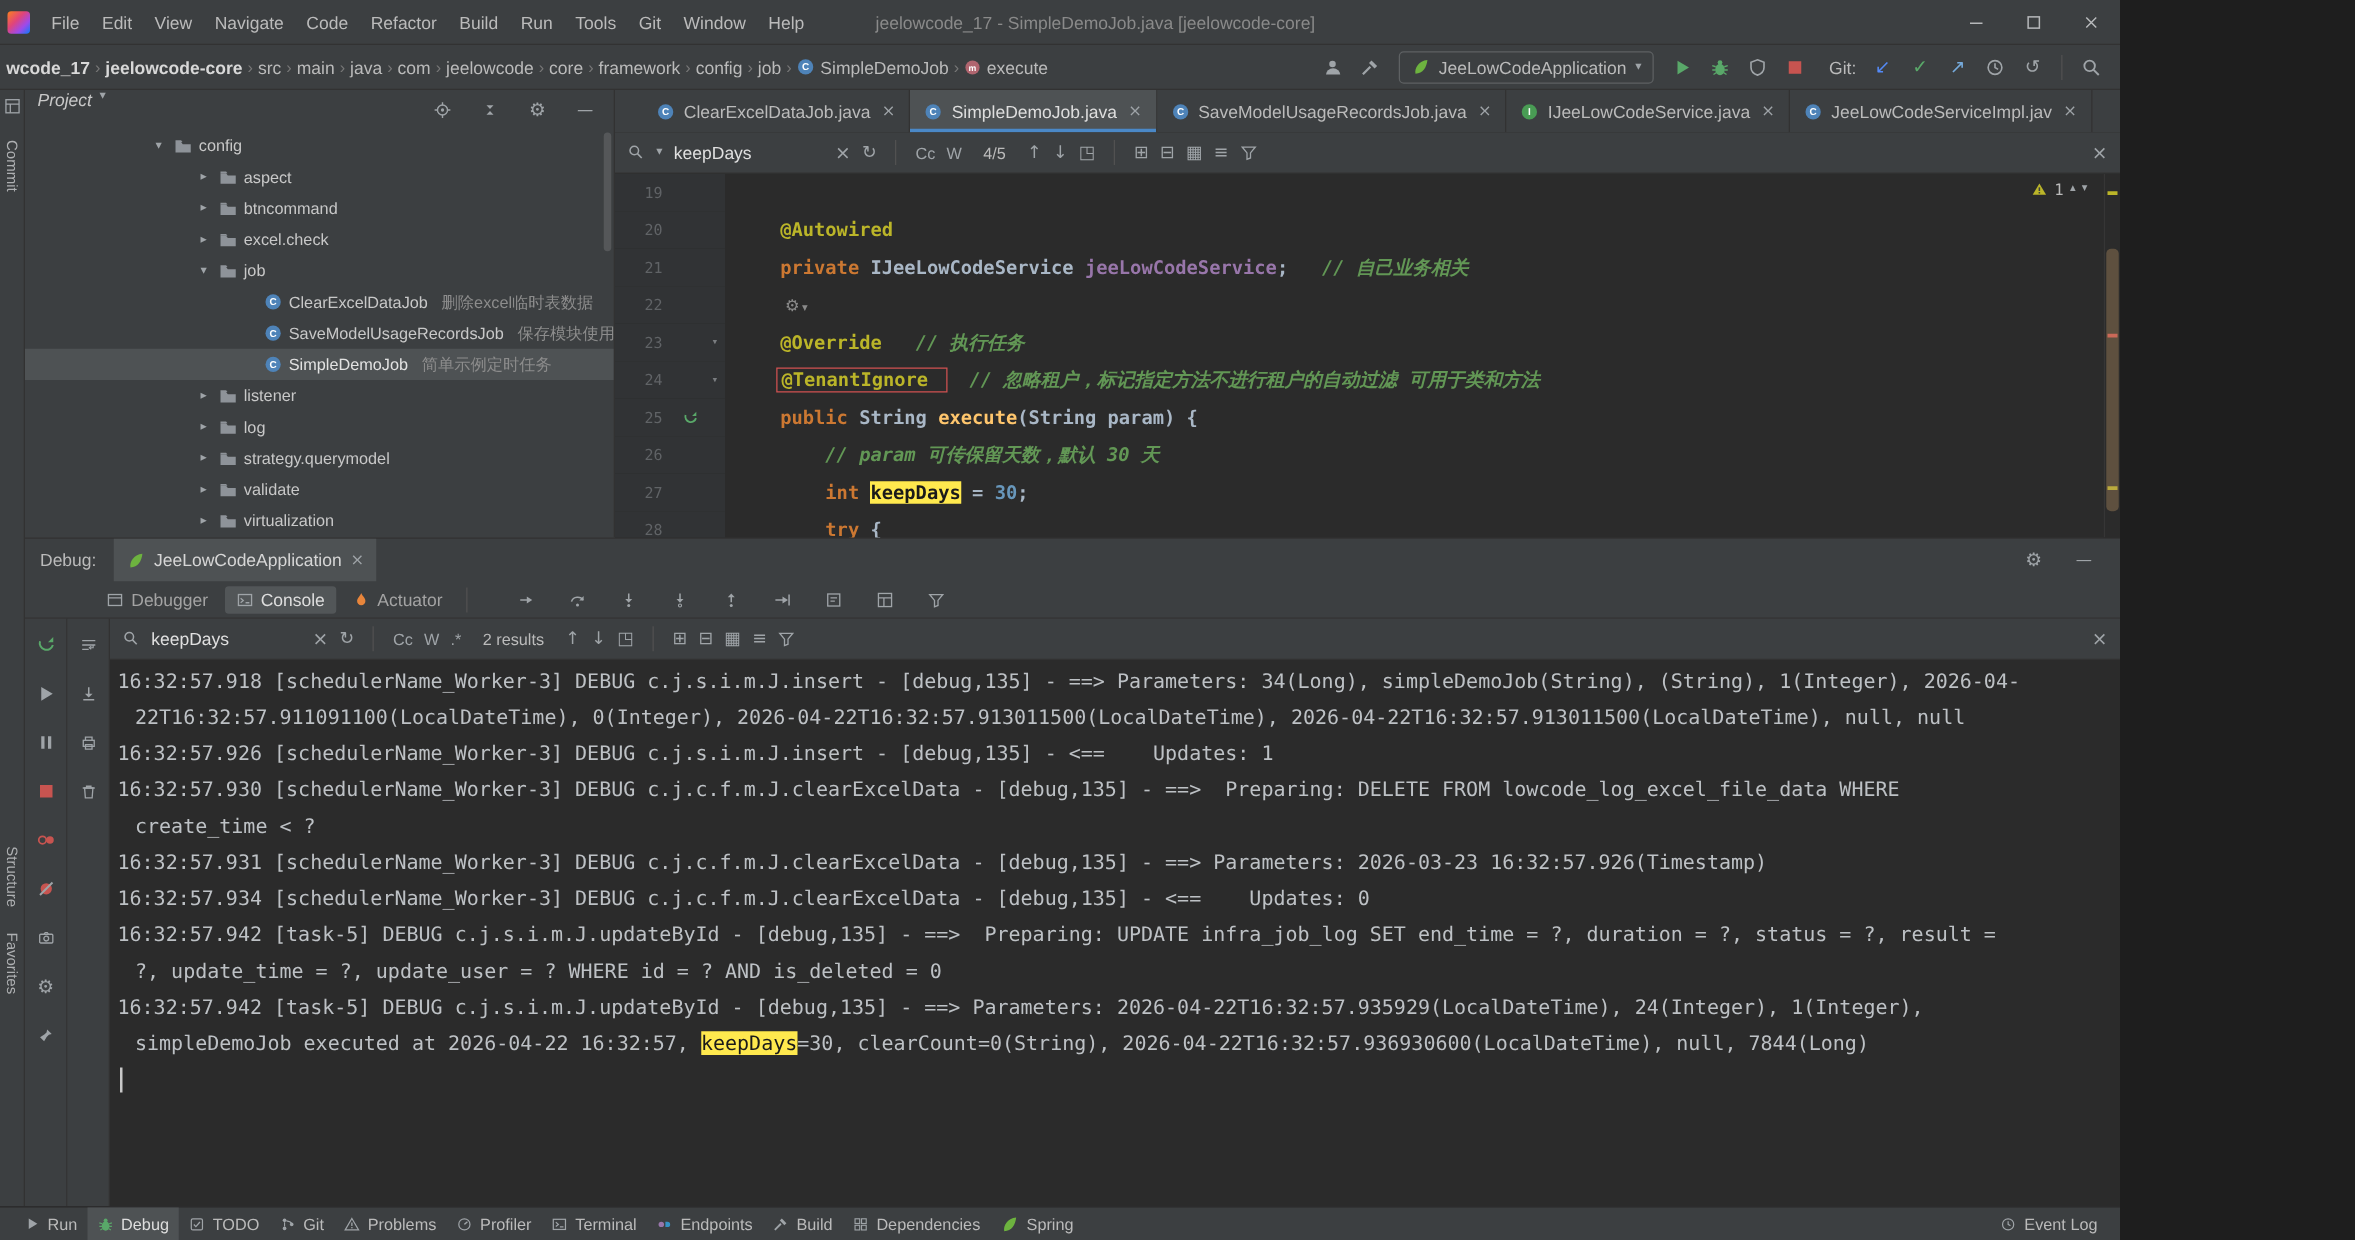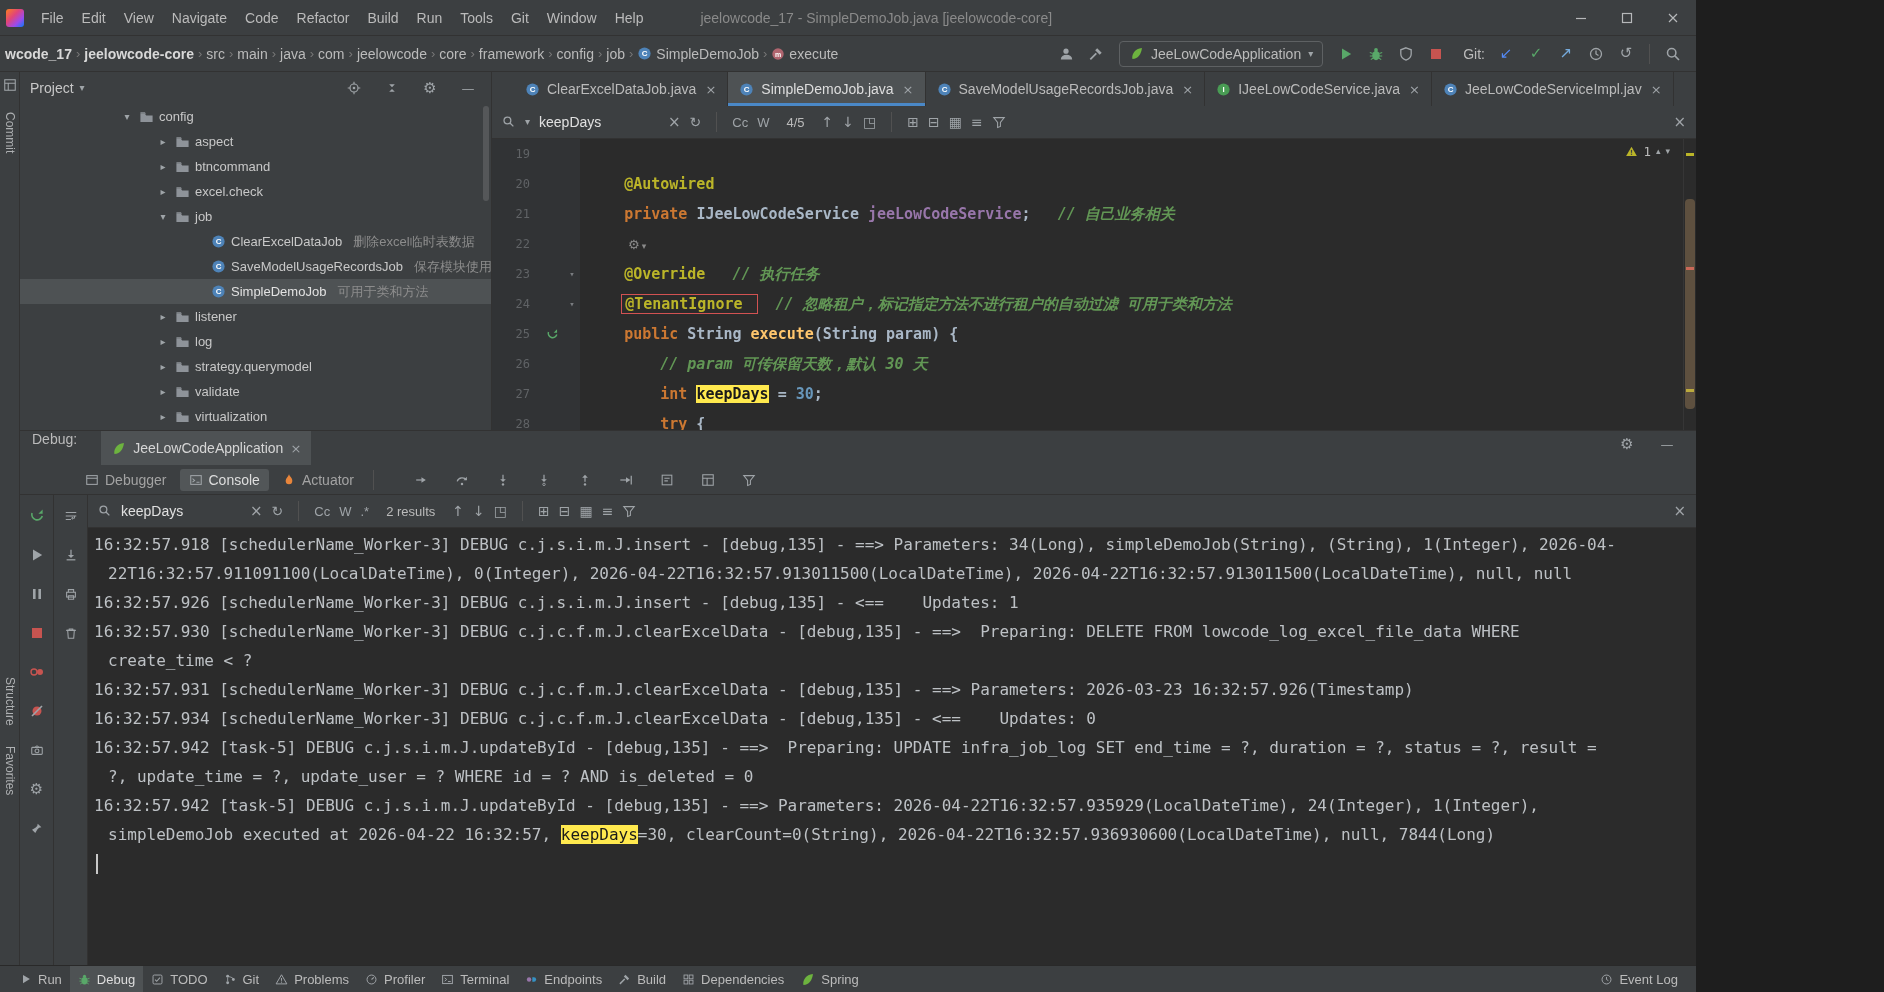--- a/index.html
+++ b/index.html
@@ -36,21 +36,21 @@
   .mainrow{flex:1;display:flex;min-height:0;}
   .strip{width:20px;flex:0 0 20px;background:#3c3f41;border-right:1px solid #323232;display:flex;flex-direction:column;align-items:center;padding-top:6px;gap:20px;}
   .vlabel{writing-mode:vertical-rl;font-size:12px;color:#aeb0b2;}
   .strip-grow{flex:1;}
   .strip-end{height:150px;flex:0 0 150px;}
   .content{flex:1;display:flex;flex-direction:column;min-width:0;}
   .upper{height:358px;flex:0 0 358px;display:flex;min-height:0;}
 
   
   .project{width:472px;flex:0 0 472px;background:#3c3f41;border-right:1px solid #323232;display:flex;flex-direction:column;position:relative;}
-  .project-header{height:32px;flex:0 0 32px;display:flex;align-items:center;padding:0 10px;gap:6px;font-size:14px;color:#c8c8c8;}
+  .project-header{height:32px;flex:0 0 32px;display:flex;padding:0 10px;gap:6px;font-size:14px;color:#c8c8c8;font-style:italic;}
   .ph-caret{font-size:10px;color:#9FA4A8;}
   .ph-icons{margin-left:auto;display:flex;gap:12px;align-items:center;}
   .tree{flex:1;overflow:hidden;font-size:13px;position:relative;}
   .tree-row{height:25px;display:flex;align-items:center;gap:5px;white-space:nowrap;}
   .tree-row.selected{background:#4E5254;}
   .tree-chevron{width:14px;flex:0 0 14px;color:#9FA4A8;font-size:10px;text-align:center;}
   .tree-label{color:#c8c8c8;}
   .tree-row.selected .tree-label{color:#e2e2e2;}
   .tree-comment{color:#8C8C8C;margin-left:6px;}
   .proj-scroll{position:absolute;right:2px;top:34px;width:6px;height:95px;background:rgba(255,255,255,.13);border-radius:3px;}
@@ -79,21 +79,21 @@
   .inline-gear{color:#8a8a8a;font-size:13px;margin-left:40px;}
   .inline-caret{color:#8a8a8a;font-size:9px;margin-left:2px;}
   .inspections{position:absolute;top:5px;right:26px;display:flex;align-items:center;gap:5px;font-size:12.5px;color:#bbb;}
   .insp-caret{color:#9FA4A8;font-size:9px;}
   .stripe{position:absolute;right:0;top:0;bottom:0;width:13px;background:#2b2b2b;border-left:1px solid #363636;}
   .stripe .mark{position:absolute;right:2px;width:8px;height:3px;}
   .stripe .thumb{position:absolute;right:1px;width:10px;border-radius:4px;background:rgba(190,150,100,.35);}
 
   
   .debug{flex:1;display:flex;flex-direction:column;background:#3c3f41;min-height:0;border-top:1px solid #323232;}
-  .dbg-header{height:34px;flex:0 0 34px;display:flex;align-items:flex-start;padding-left:12px;gap:24px;font-size:14px;}
+  .dbg-header{height:34px;flex:0 0 34px;display:flex;align-items:center;padding-left:12px;gap:14px;font-size:14px;}
   .dbg-session{display:flex;align-items:center;gap:7px;background:#4E5254;height:100%;padding:0 10px;color:#d6d6d6;}
   .dbg-right{margin-left:auto;display:flex;gap:14px;padding-right:16px;align-items:center;}
   .dbg-tabs{height:30px;flex:0 0 30px;display:flex;align-items:center;gap:4px;padding-left:56px;border-bottom:1px solid #323232;font-size:14px;}
   .dbg-tab{display:flex;align-items:center;gap:6px;padding:3px 9px;border-radius:3px;color:#a3a3a3;}
   .dbg-tab.active{background:#525658;color:#dedede;}
   .dbg-step-icons{display:flex;gap:15px;margin-left:24px;align-items:center;}
   .dbg-body{flex:1;display:flex;min-height:0;}
   .dbg-col{width:34px;flex:0 0 34px;background:#3c3f41;border-right:1px solid #323232;display:flex;flex-direction:column;align-items:center;padding-top:8px;gap:13px;}
   .dbg-main{flex:1;display:flex;flex-direction:column;min-width:0;}
   .console-find{height:33px;flex:0 0 33px;background:#3c3f41;border-bottom:1px solid #323232;display:flex;align-items:center;gap:9px;padding:0 10px;font-size:13px;}
@@ -413,21 +413,21 @@
               </div>
               <div class="tree-row selected" style="padding-left: 172px;">
                 <span class="tree-chevron"> </span>
                 <span class="icon">
                   <svg width="15" height="15" viewBox="0 0 16 16">
                     <circle cx="8" cy="8" r="6.5" fill="#4E83B8"></circle>
                     <text x="8" y="11" font-size="8.5" text-anchor="middle" fill="#fff" font-family="sans-serif" font-weight="bold">C</text>
                   </svg>
                 </span>
                 <span class="tree-label">SimpleDemoJob</span>
-                <span class="tree-comment">可用于类和方法</span>
+                <span class="tree-comment">简单示例定时任务</span>
               </div>
               <div class="tree-row" style="padding-left: 136px;">
                 <span class="tree-chevron">▸</span>
                 <span class="icon">
                   <svg width="15" height="15" viewBox="0 0 16 16">
                     <path d="M1.5 5h4.8l1.4 1.8H14.5v7H1.5z" fill="#8E9399"></path>
                     <path d="M1.5 5V3.4h4.8l1.1 1.6z" fill="#8E9399"></path>
                   </svg>
                 </span>
                 <span class="tree-label">listener</span>

